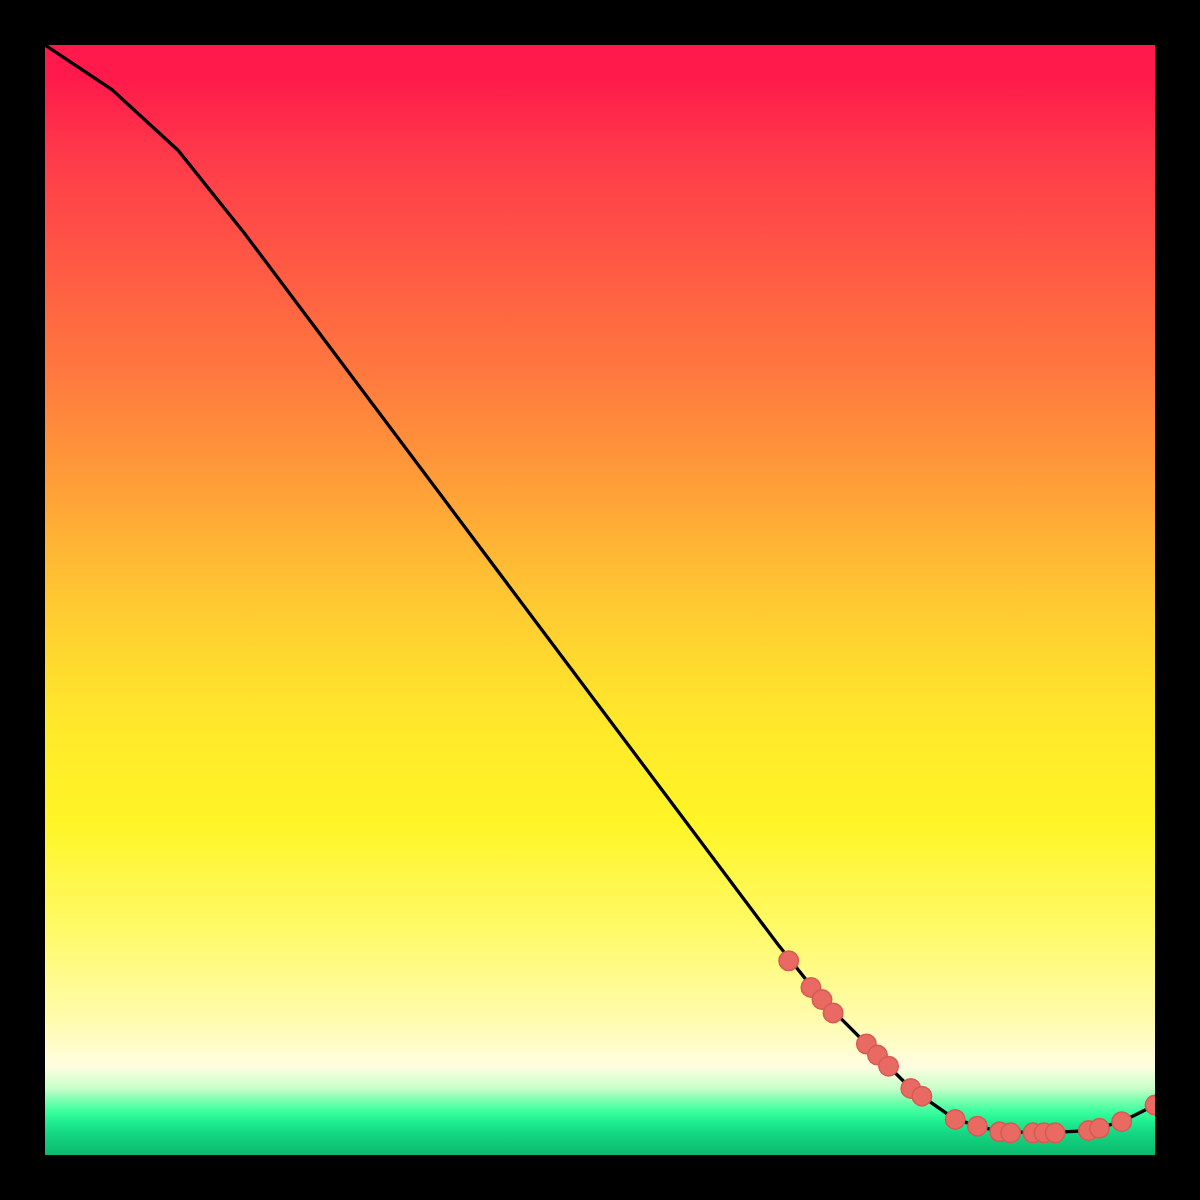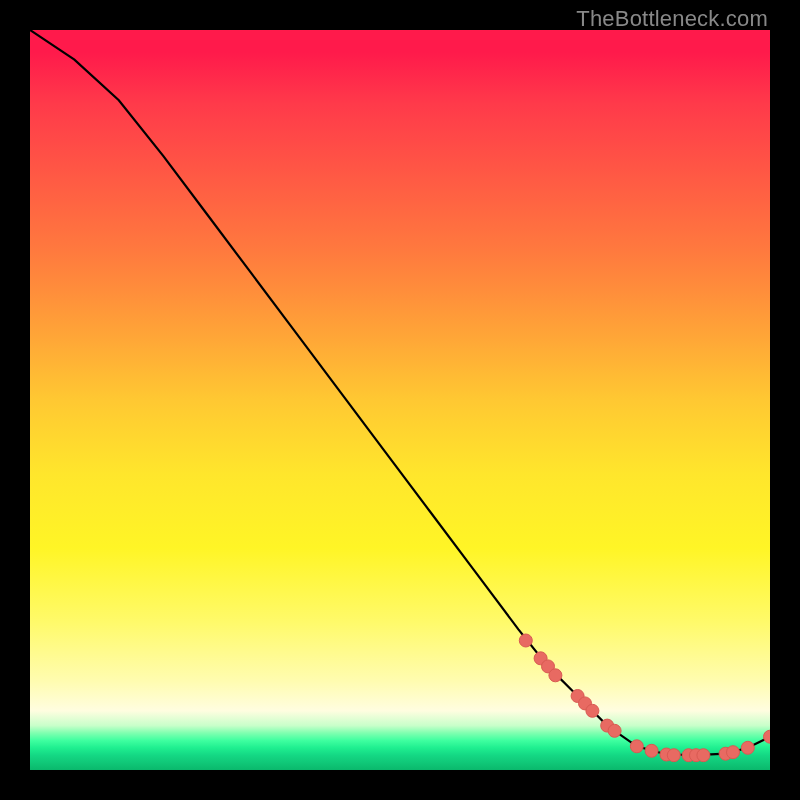--- a/index.html
+++ b/index.html
@@ -62,21 +62,20 @@
     top: 0;
     width: 740px;
     height: 740px;
   }
 </style>
 </head>
 <body>
 
 <div class="frame">
 
-  <div class="watermark">TheBottleneck.com</div>
 
   <div class="plot-area">
     <svg class="curve" viewBox="0 0 740 740" preserveAspectRatio="none">
       <path id="curve-path" fill="none" stroke="#000000" stroke-width="2.2" d="M0.0 0.0 L44.4 29.6 L88.8 70.3 L133.2 125.8 L177.6 185.0 L222.0 244.2 L266.4 303.4 L310.8 362.6 L355.2 421.8 L399.6 481.0 L444.0 540.2 L488.4 599.4 L518.0 636.4 L547.6 666.0 L577.2 695.6 L606.8 716.3 L636.4 724.5 L666.0 725.2 L695.6 723.7 L717.8 717.8 L740.0 706.7"></path>
       <g id="markers">
           <circle cx="495.8" cy="610.5" r="6.5" fill="#e86a62" stroke="#d85a52" stroke-width="1"></circle>
           <circle cx="510.6" cy="628.3" r="6.5" fill="#e86a62" stroke="#d85a52" stroke-width="1"></circle>
           <circle cx="518.0" cy="636.4" r="6.5" fill="#e86a62" stroke="#d85a52" stroke-width="1"></circle>
           <circle cx="525.4" cy="645.3" r="6.5" fill="#e86a62" stroke="#d85a52" stroke-width="1"></circle>
           <circle cx="547.6" cy="666.0" r="6.5" fill="#e86a62" stroke="#d85a52" stroke-width="1"></circle>

